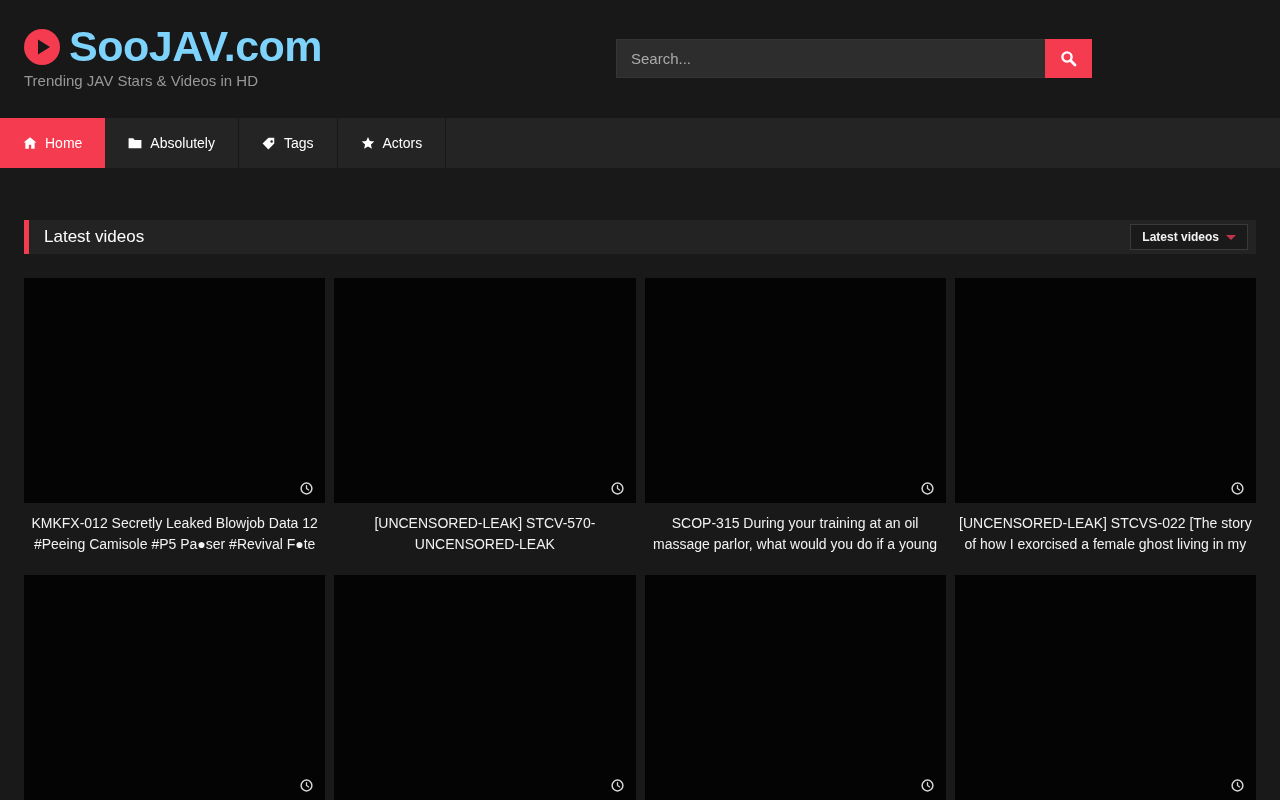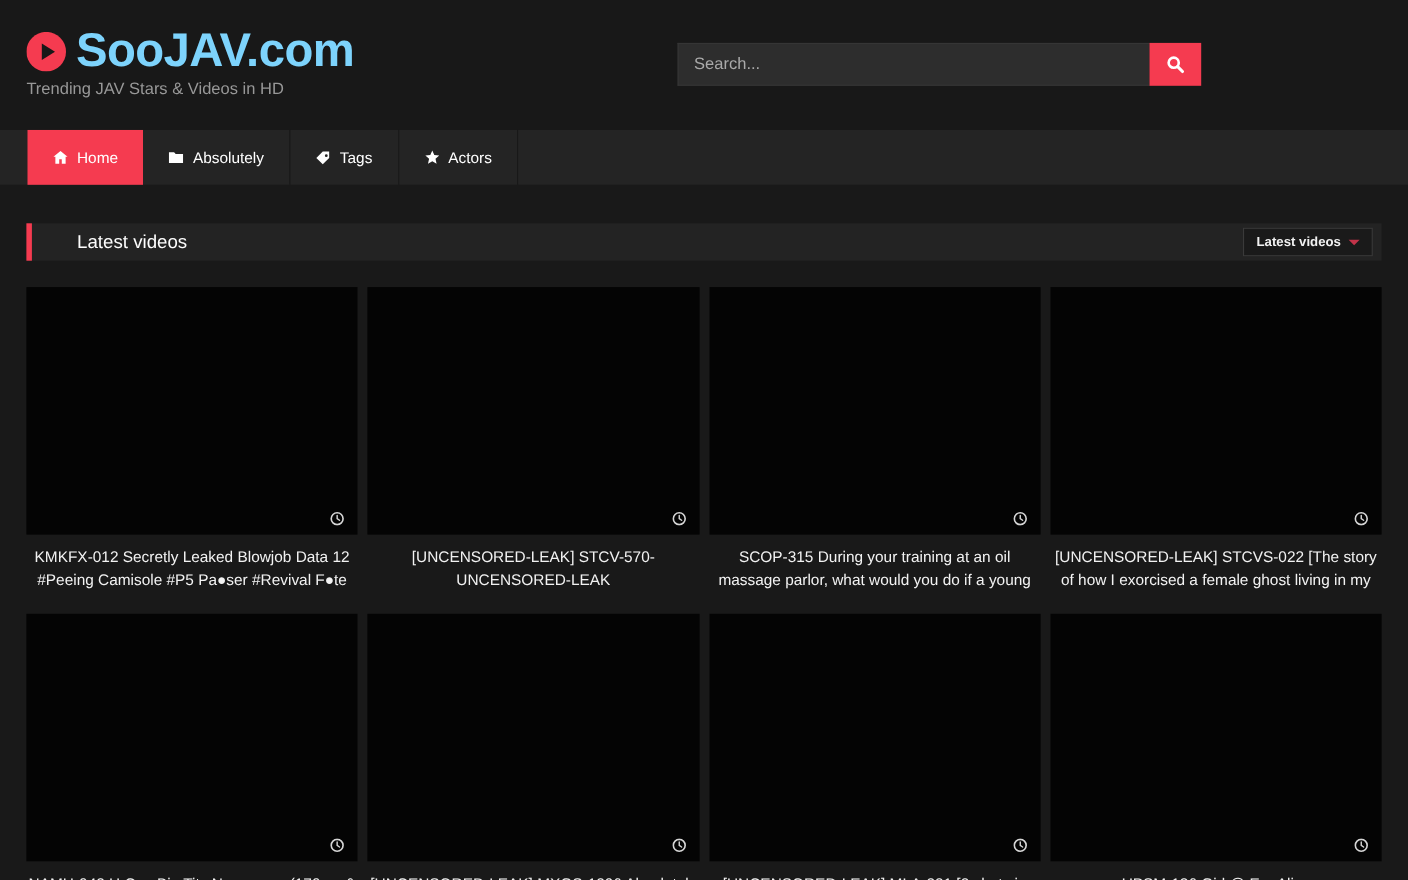--- a/index.html
+++ b/index.html
@@ -68,21 +68,20 @@
     display: flex;
     align-items: center;
     justify-content: center;
   }
 
   
   .main-nav {
     height: 50px;
     background: #242424;
     display: flex;
-    padding-left: 25px;
   }
   .nav-item {
     height: 50px;
     display: flex;
     align-items: center;
     gap: 8px;
     padding: 0 23px;
     font-size: 14px;
     color: #fff;
     cursor: pointer;
@@ -92,27 +91,26 @@
   .nav-item.active {
     background: #f53b50;
     border-right: none;
   }
   .nav-icon { width: 14px; height: 14px; display: block; }
 
   
   .content { margin: 0 24px; }
 
   .section-header {
-    margin-top: 35px;
+    margin-top: 52px;
     height: 34px;
     background: #232323;
     display: flex;
     align-items: center;
     position: relative;
-    gap: 26px;
   }
   .accent-bar {
     width: 5px;
     height: 34px;
     background: #f53b50;
     flex: 0 0 5px;
   }
   .section-title {
     font-size: 17px;
     font-weight: normal;

